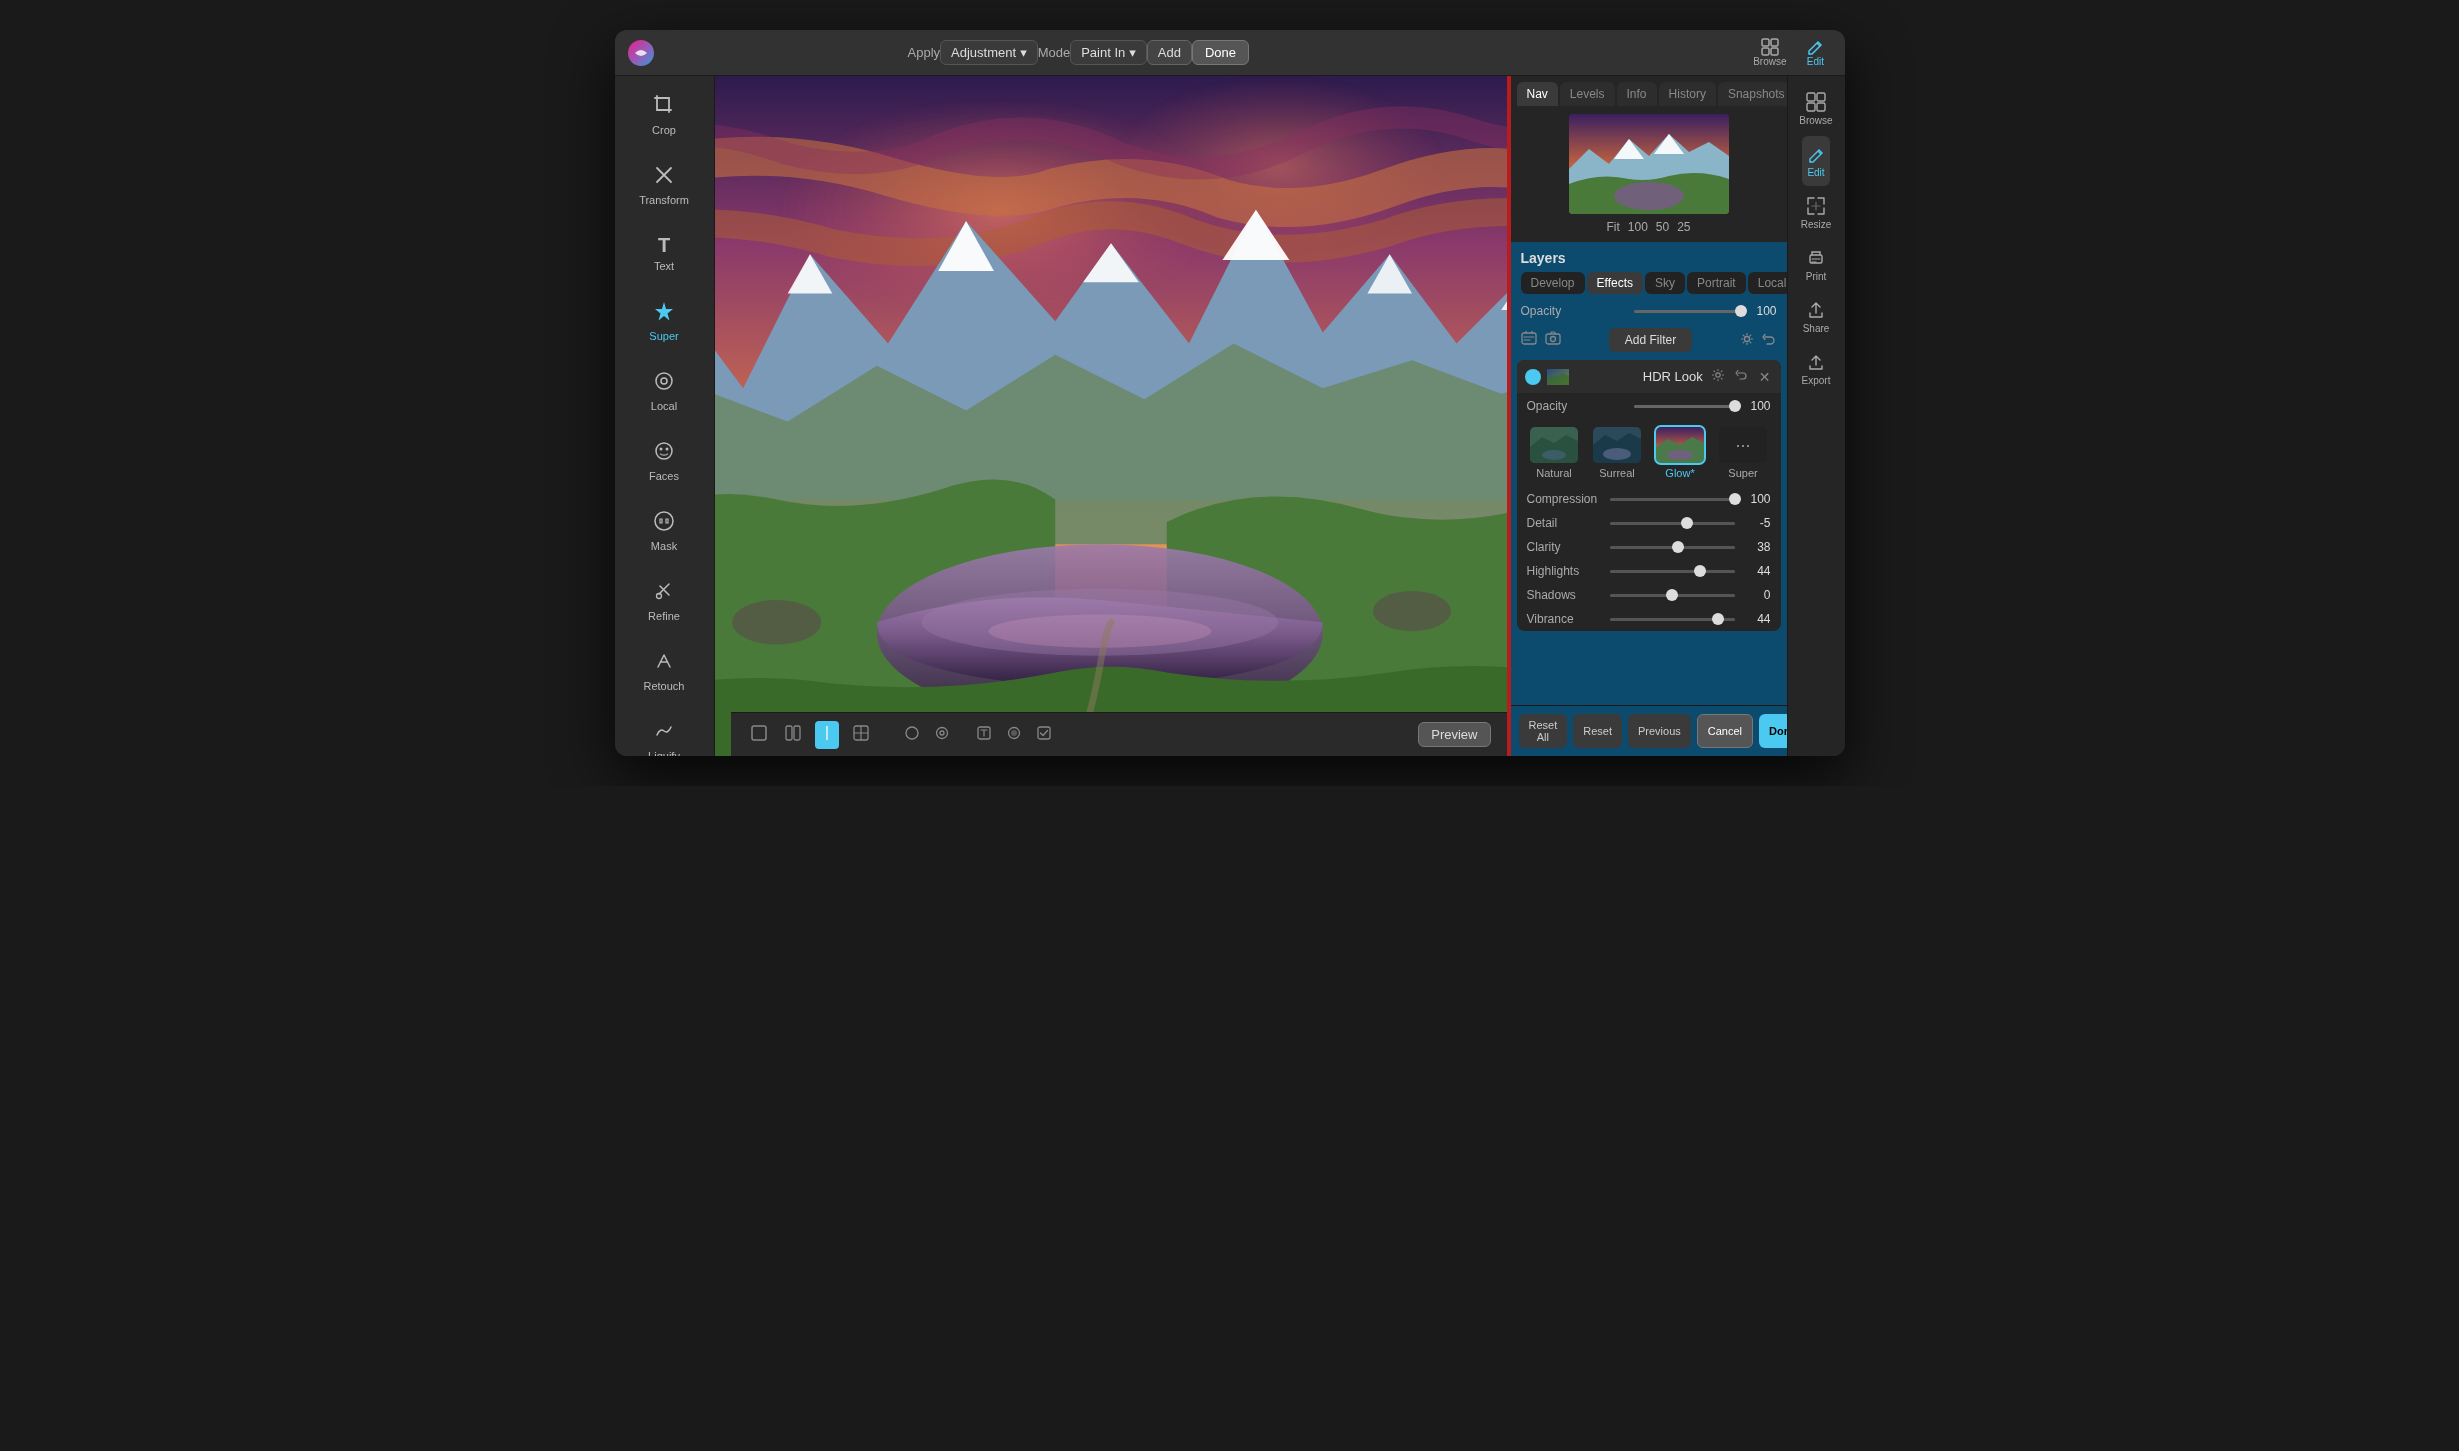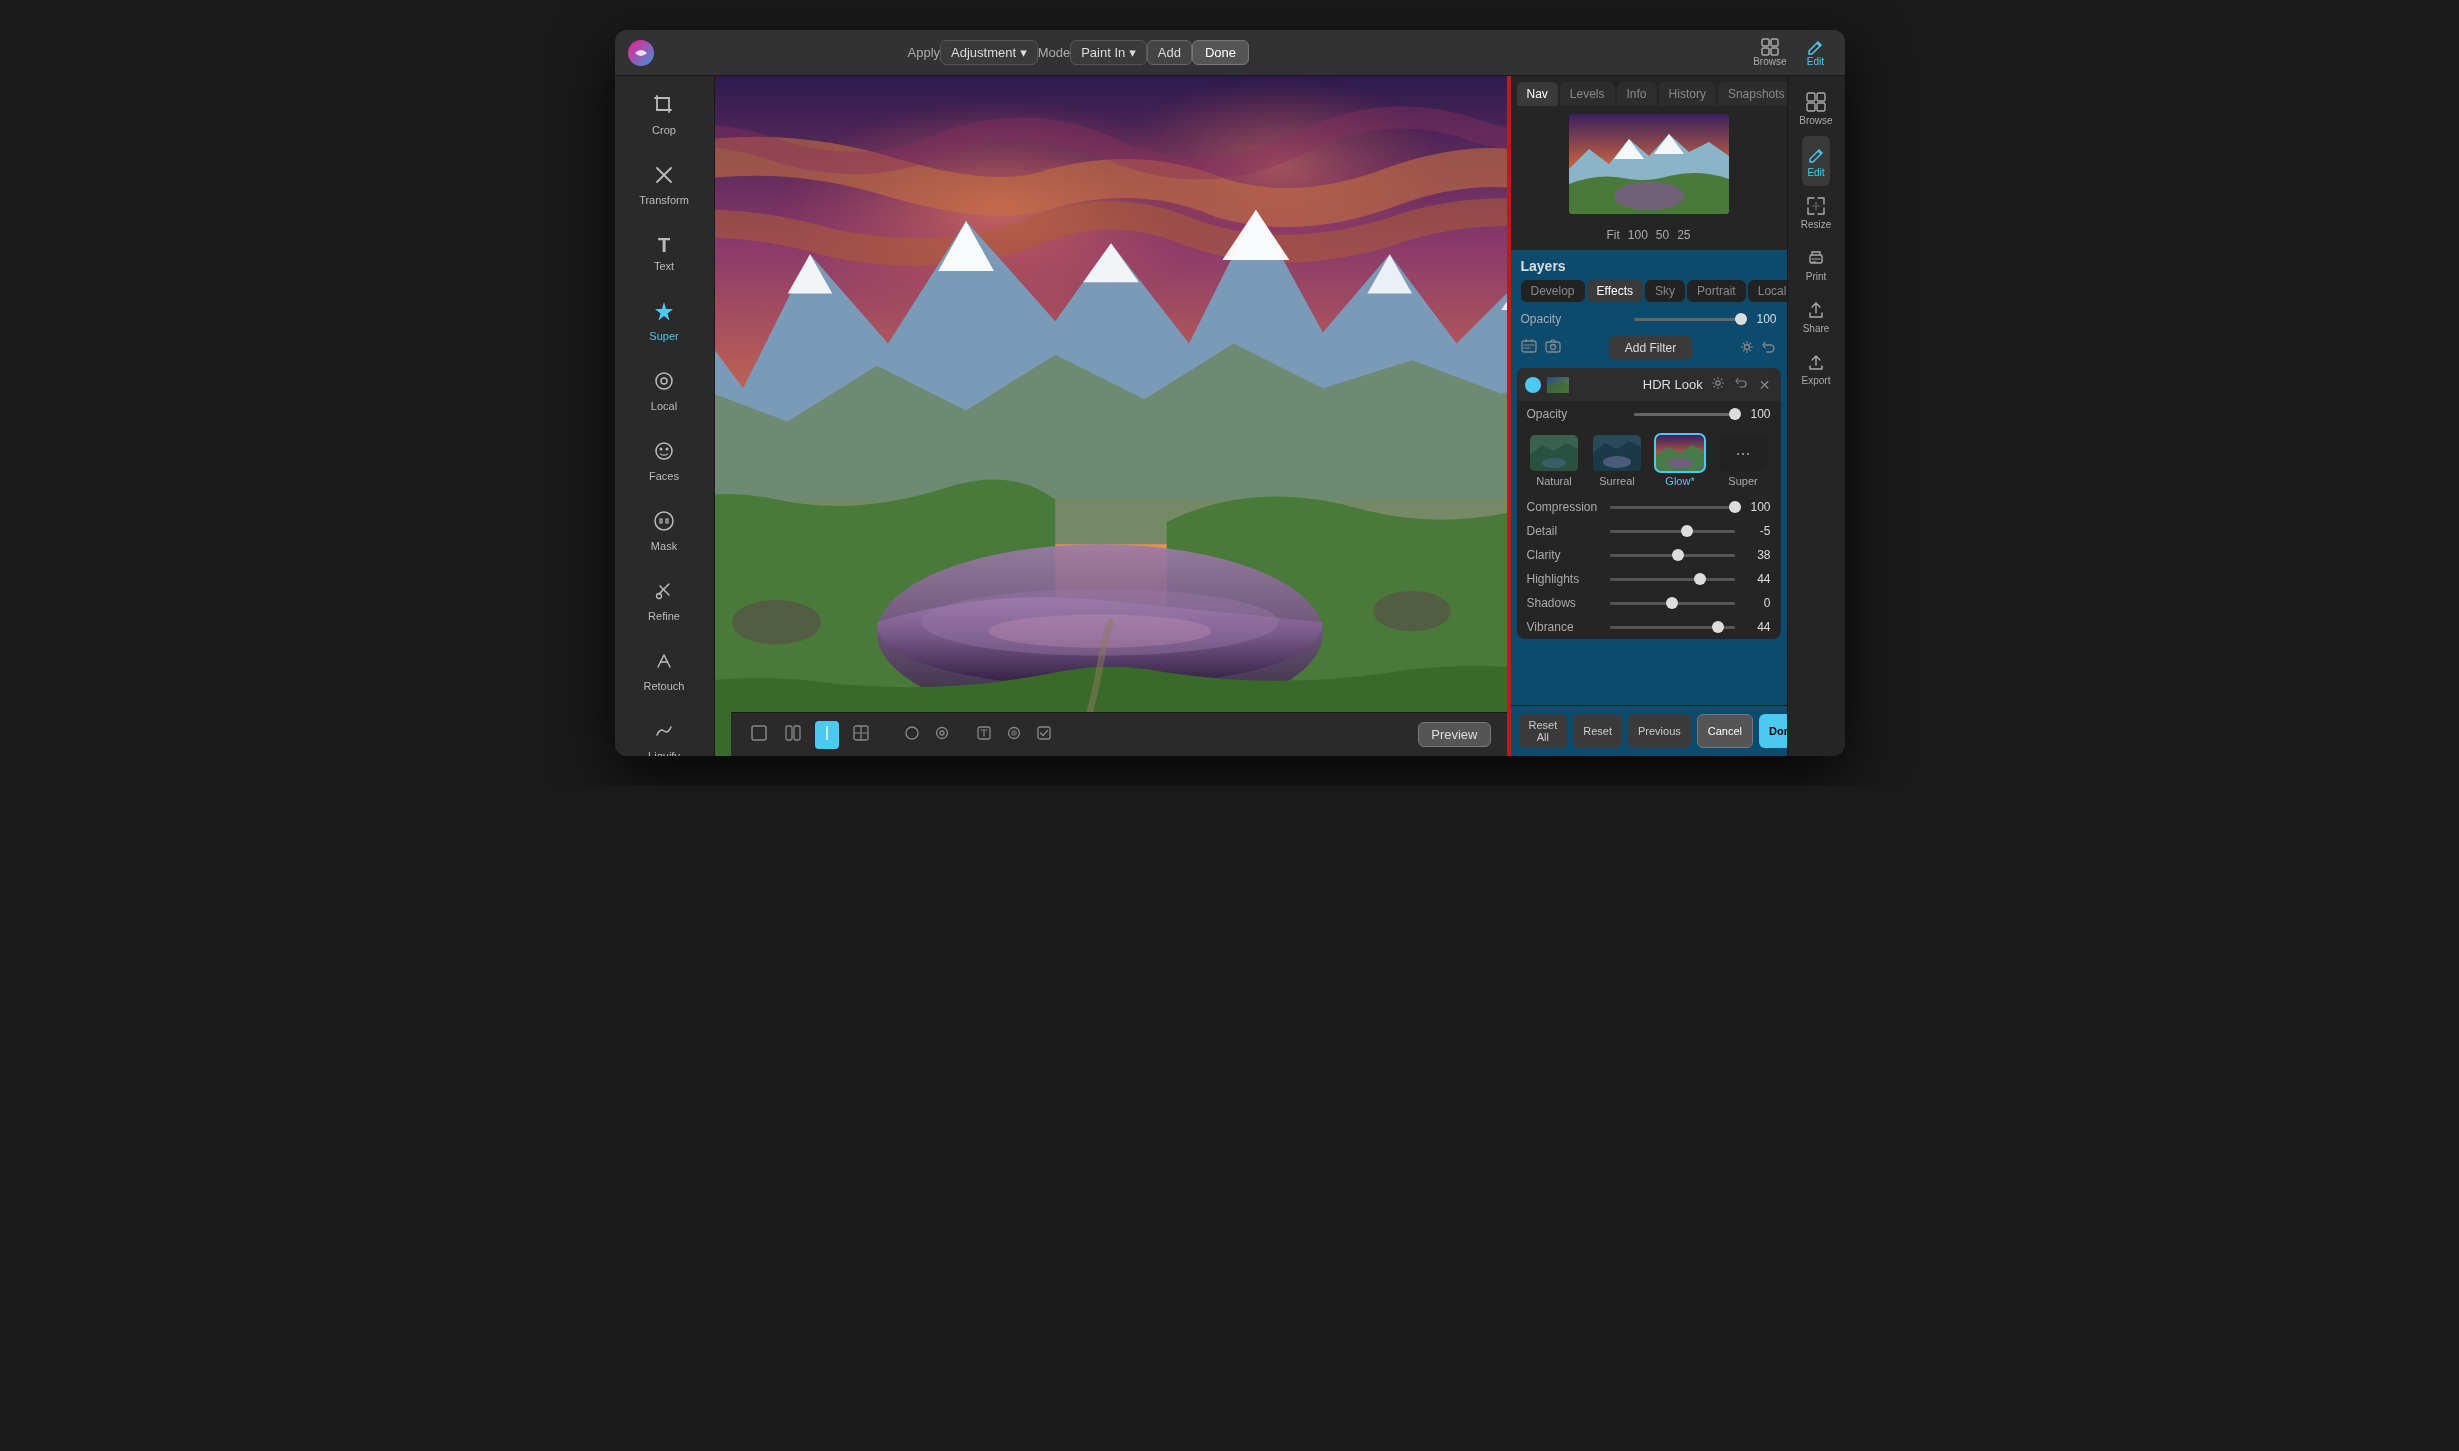--- a/index.html
+++ b/index.html
@@ -216,21 +216,21 @@
       background: #2d2d2d;
     }
     .nav-tab.active { background: #3a3a3a; color: #fff; }
     
     .thumbnail-area {
       background: #252525;
       padding: 8px;
       display: flex;
       flex-direction: column;
       align-items: center;
-      gap: 14px;
+      gap: 6px;
     }
     .thumbnail-img {
       width: 160px;
       height: 100px;
       border-radius: 4px;
       overflow: hidden;
       background: #333;
     }
     .thumb-controls {
       display: flex;

